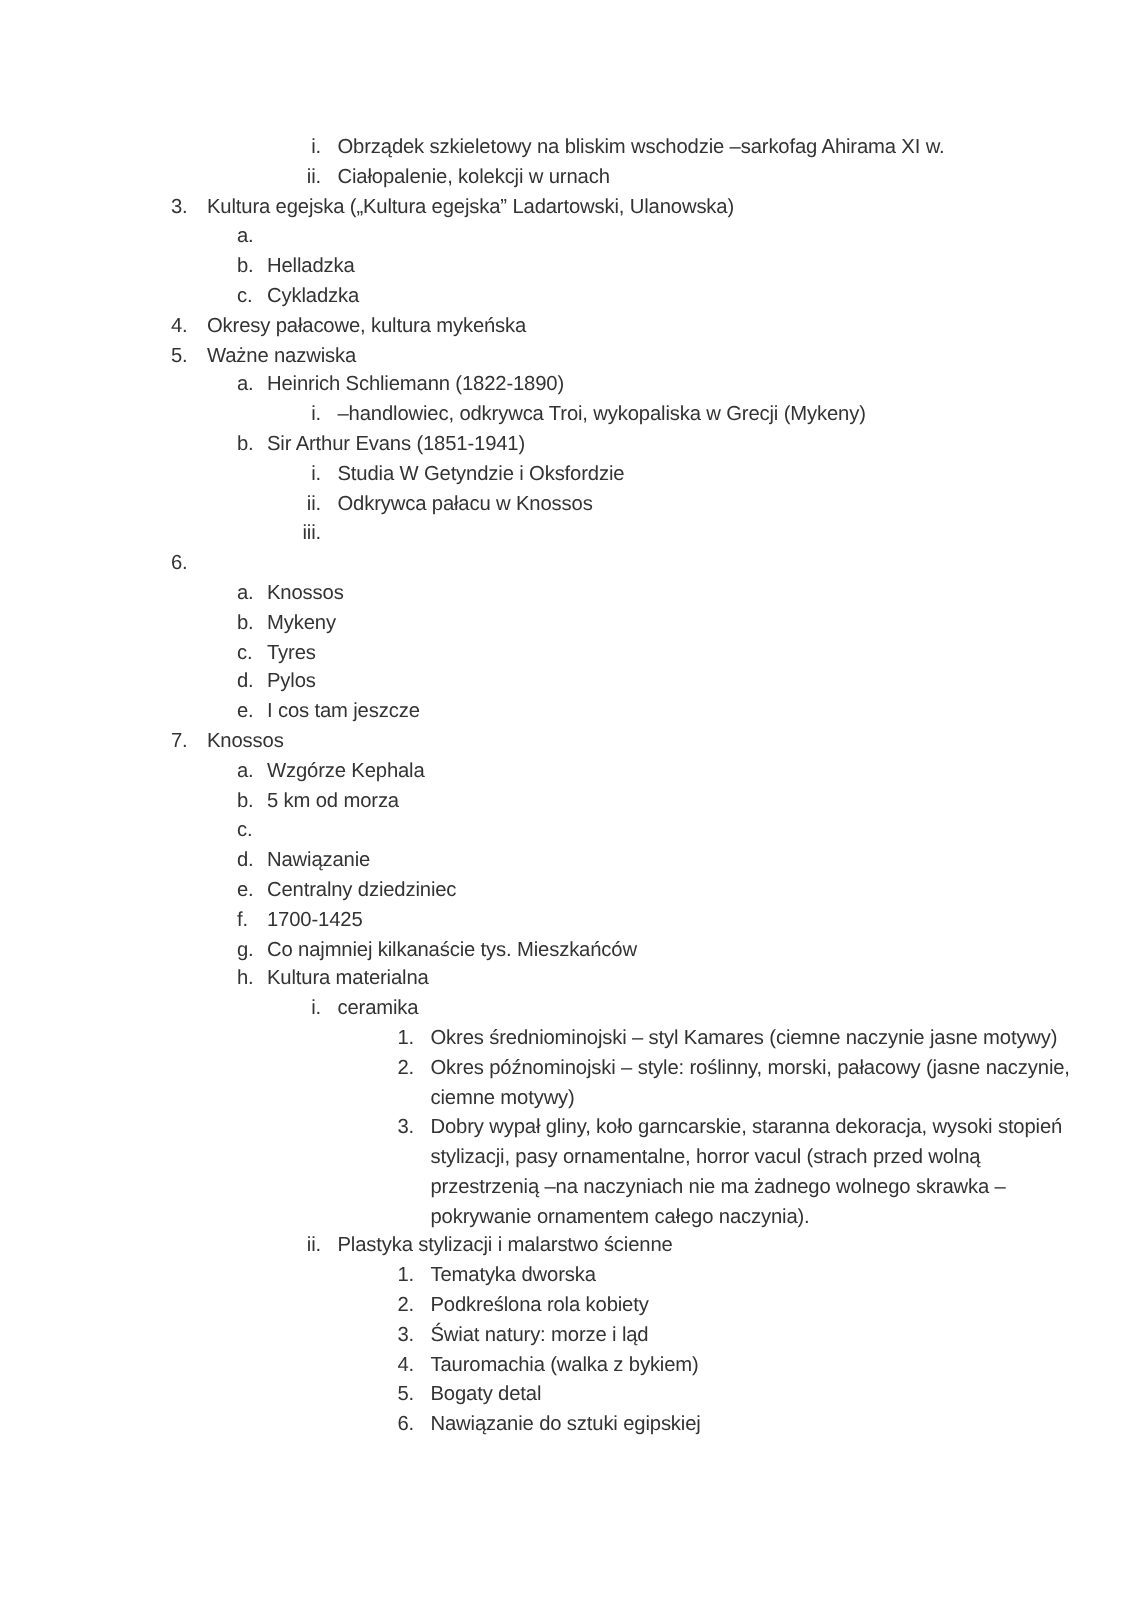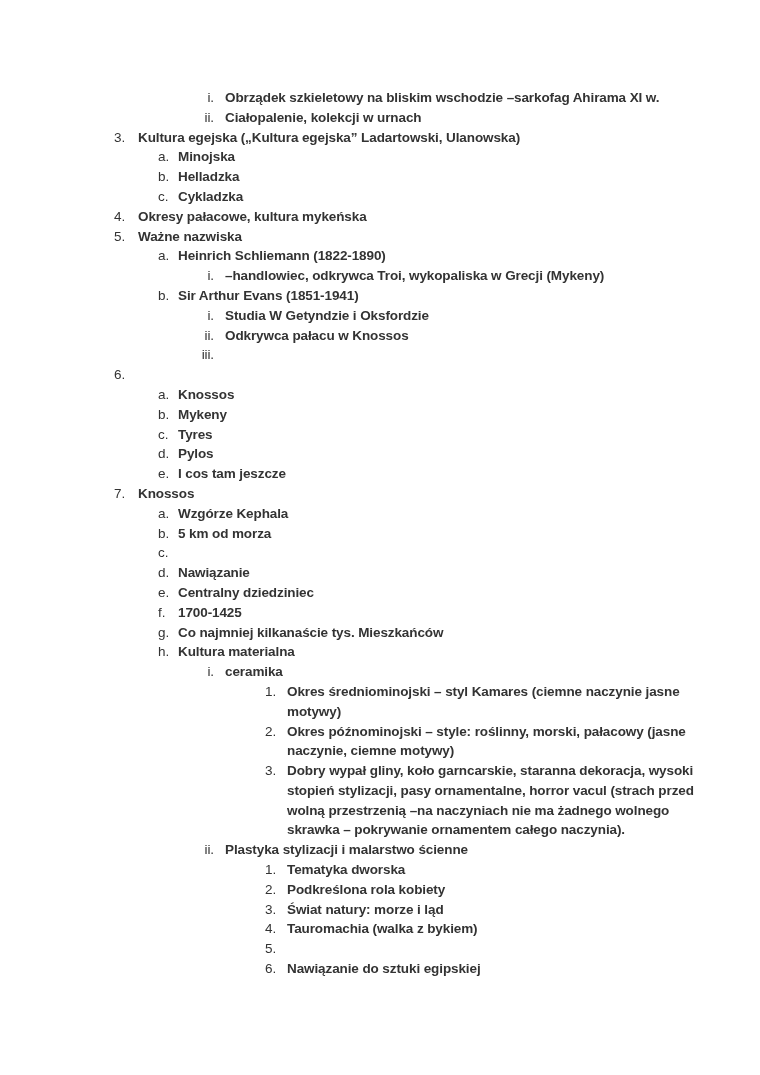--- a/index.html
+++ b/index.html
@@ -22,21 +22,21 @@
     width: 715px;
     font-size: 13.5px;
     line-height: 19.8px;
     letter-spacing: -0.1px;
   }
   .item {
     display: flex;
     align-items: flex-start;
   }
   .marker { flex: none; }
-  .text   { flex: 1 1 auto; font-weight: bold; }
+  .text   { flex: 1 1 auto; }
 
   
   .lv1 { padding-left: 114px; }
   .lv1 .marker { width: 24px; text-align: left; }
 
   
   .lv2 { padding-left: 158px; }
   .lv2 .marker { width: 20px; text-align: left; }
 
   
@@ -58,21 +58,20 @@
     <div class="item lv3">
       <span class="marker">ii.</span>
       <span class="text">Ciałopalenie, kolekcji w urnach</span>
     </div>
     <div class="item lv1">
       <span class="marker">3.</span>
       <span class="text">Kultura egejska („Kultura egejska” Ladartowski, Ulanowska)</span>
     </div>
     <div class="item lv2">
       <span class="marker">a.</span>
-      <span class="text">Minojska</span>
     </div>
     <div class="item lv2">
       <span class="marker">b.</span>
       <span class="text">Helladzka</span>
     </div>
     <div class="item lv2">
       <span class="marker">c.</span>
       <span class="text">Cykladzka</span>
     </div>
     <div class="item lv1">
@@ -195,18 +194,19 @@
     <div class="item lv4">
       <span class="marker">3.</span>
       <span class="text">Świat natury: morze i ląd</span>
     </div>
     <div class="item lv4">
       <span class="marker">4.</span>
       <span class="text">Tauromachia (walka z bykiem)</span>
     </div>
     <div class="item lv4">
       <span class="marker">5.</span>
+      <span class="text">Bogaty detal</span>
     </div>
     <div class="item lv4">
       <span class="marker">6.</span>
       <span class="text">Nawiązanie do sztuki egipskiej</span>
     </div>
   </div>
 
 </body></html>

